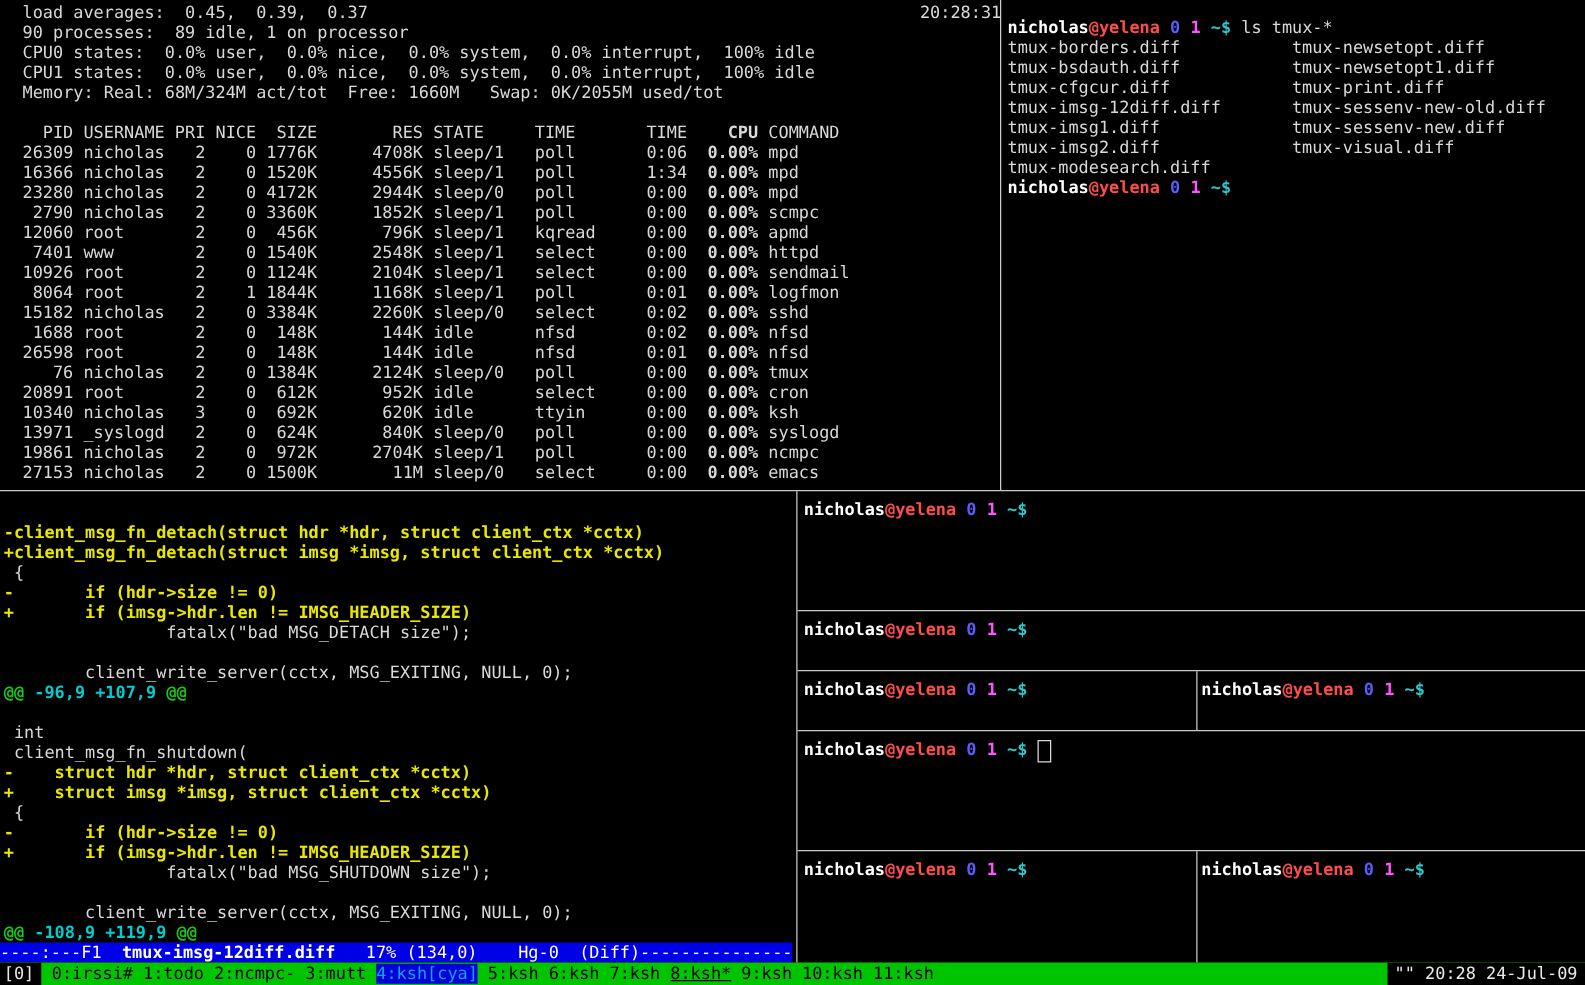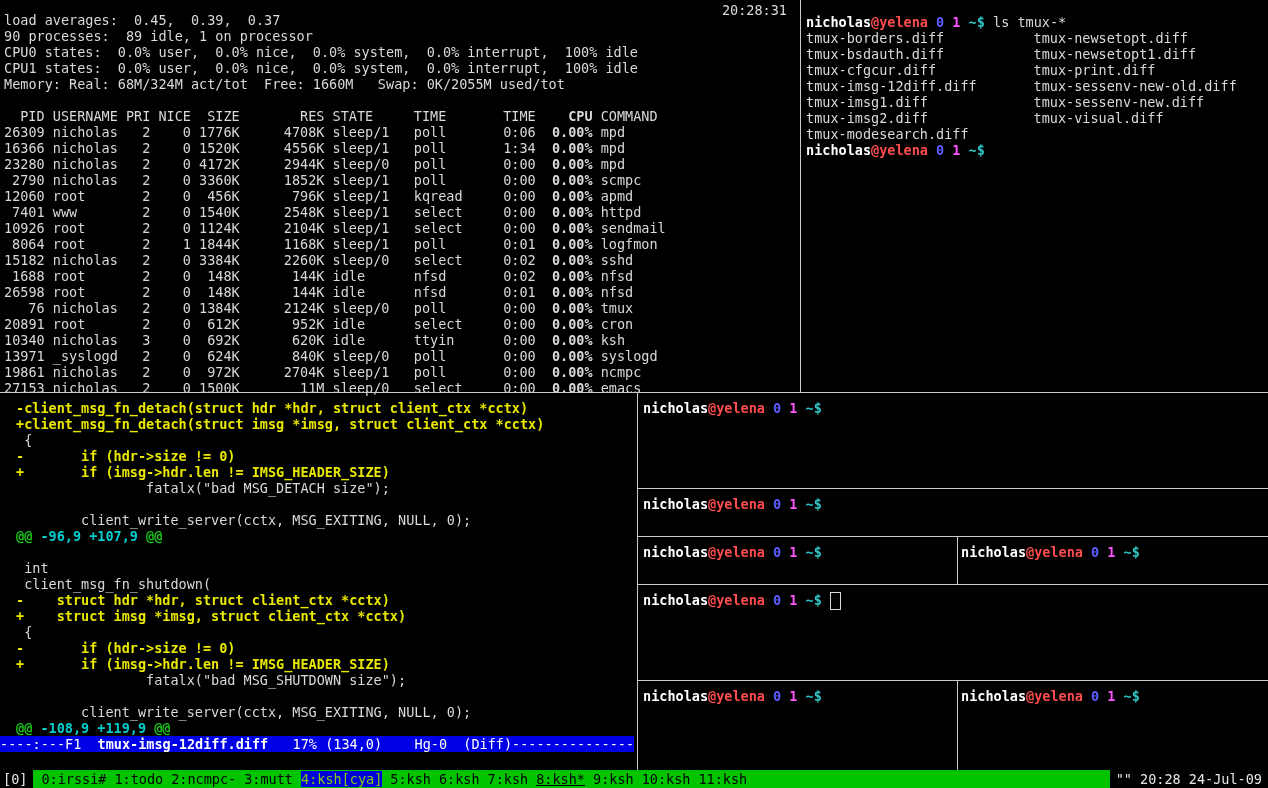--- a/index.html
+++ b/index.html
@@ -28,45 +28,45 @@
   .p-user{color:#ffffff;font-weight:bold;}
   .p-at{color:#ff4d4d;font-weight:bold;}
   .p-host{color:#ff4d4d;font-weight:bold;}
   .p-n1{color:#5c5cff;font-weight:bold;}
   .p-n2{color:#ff55ff;font-weight:bold;}
   .p-sig{color:#2fc7c7;font-weight:bold;}
   .p-cmd{color:#d9d9d9;}
   .fcol{display:inline-block;width:28ch;vertical-align:top;}
 
   
-  .ebody{padding:7px 0 0 16px;}
+  .ebody{padding:7px 0 0 3px;margin-top:18px;}
   .e-chg{color:#e8e800;font-weight:bold;}
   .h-at{color:#18c918;font-weight:bold;}
   .h-range{color:#00cdcd;font-weight:bold;}
   .modeline{height:16px;background:#0000e6;color:#ffffff;white-space:pre;overflow:hidden;}
   .ml-buffer{font-weight:bold;}
   .minibuffer{height:16px;background:#000;}
   .cursor{display:inline-block;width:9px;height:16px;border:1px solid #d9d9d9;margin-left:1ch;vertical-align:top;}
 
   
   .statusbar{position:absolute;left:0;top:770px;width:1268px;height:18px;background:#00c400;color:#000;
     display:flex;align-items:center;white-space:pre;overflow:hidden;}
   .sb-session{background:#000;color:#e8e8e8;height:18px;display:flex;align-items:center;padding:0 6px 0 3px;}
   .sb-win{margin-left:8px;}
-  .sb-alert{background:#0000d8;color:#84cc16;}
+  .sb-alert{background:#0000d8;color:#0ea5e9;}
   .sb-current{text-decoration:underline;}
   .sb-spacer{flex:1;}
   .sb-right{background:#000;color:#e8e8e8;height:18px;display:flex;align-items:center;padding:0 6px;}
 </style>
 </head>
 <body>
 
 <div class="screen">
 
-  <section class="pane" style="left:0;top:0;width:797px;height:392px;padding:12px 0 0 4px;">
+  <section class="pane" style="left:14px;top:0;width:797px;height:392px;padding:2px 0 0 4px;">
     <div class="line"><span>load averages:  0.45,  0.39,  0.37</span></div>
     <div class="line">90 processes:  89 idle, 1 on processor</div>
     <div class="line">CPU0 states:  0.0% user,  0.0% nice,  0.0% system,  0.0% interrupt,  100% idle</div>
     <div class="line">CPU1 states:  0.0% user,  0.0% nice,  0.0% system,  0.0% interrupt,  100% idle</div>
     <div class="line">Memory: Real: 68M/324M act/tot  Free: 1660M   Swap: 0K/2055M used/tot</div>
     <div class="line"></div>
     <div class="line thead"><span>PID</span><span>USERNAME</span><span>PRI</span><span>NICE</span><span>SIZE</span><span>RES</span><span>STATE</span><span>TIME</span><span>TIME</span><span>CPU</span><span>COMMAND</span></div>
     <div class="line trow"><span>26309</span><span>nicholas</span><span>2</span><span>0</span><span>1776K</span><span>4708K</span><span>sleep/1</span><span>poll</span><span>0:06</span><span>0.00%</span><span>mpd</span></div>
     <div class="line trow"><span>16366</span><span>nicholas</span><span>2</span><span>0</span><span>1520K</span><span>4556K</span><span>sleep/1</span><span>poll</span><span>1:34</span><span>0.00%</span><span>mpd</span></div>
     <div class="line trow"><span>23280</span><span>nicholas</span><span>2</span><span>0</span><span>4172K</span><span>2944K</span><span>sleep/0</span><span>poll</span><span>0:00</span><span>0.00%</span><span>mpd</span></div>

